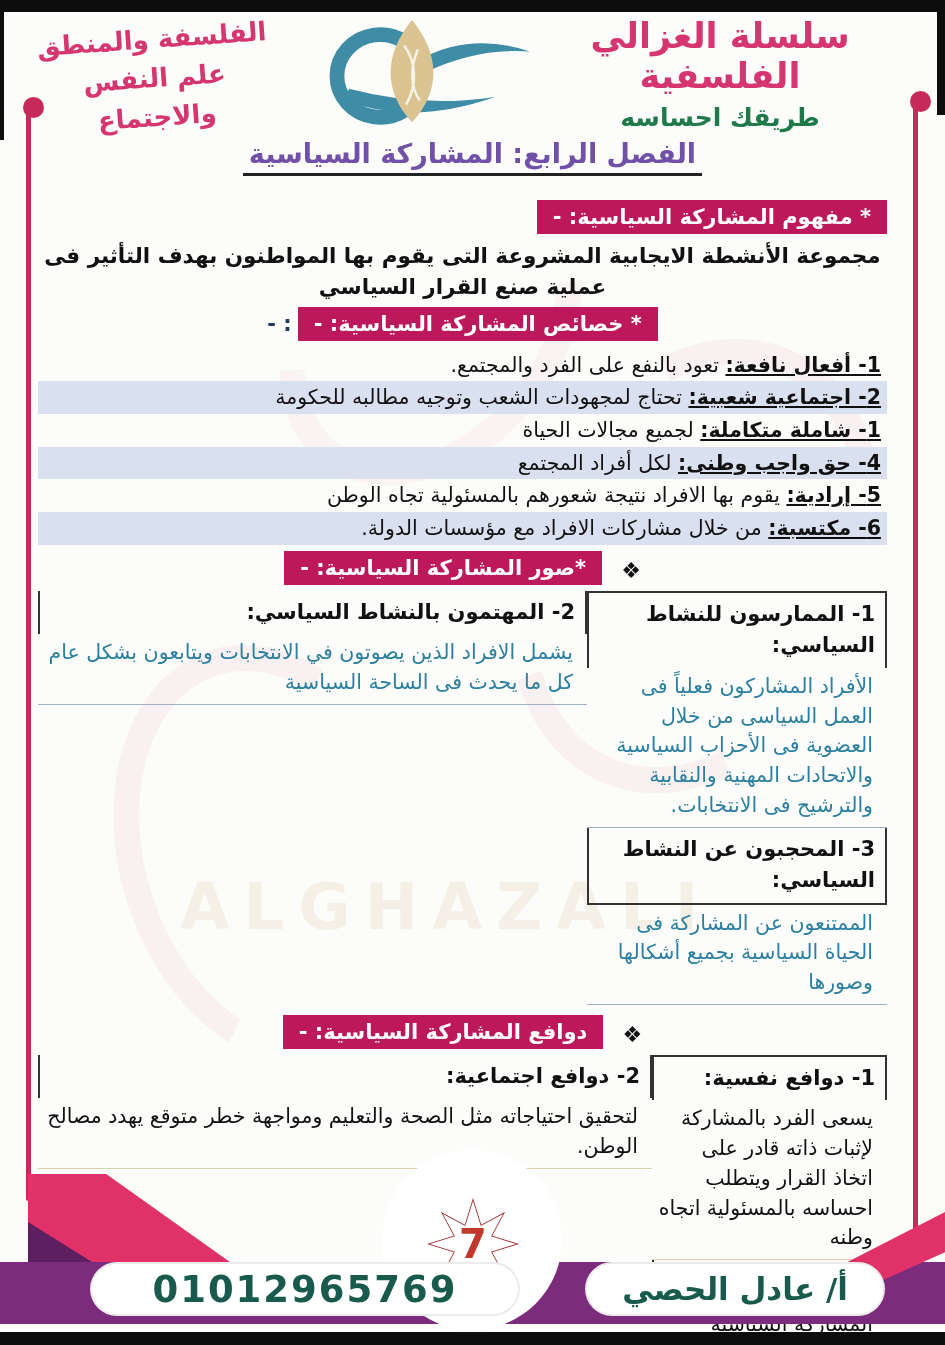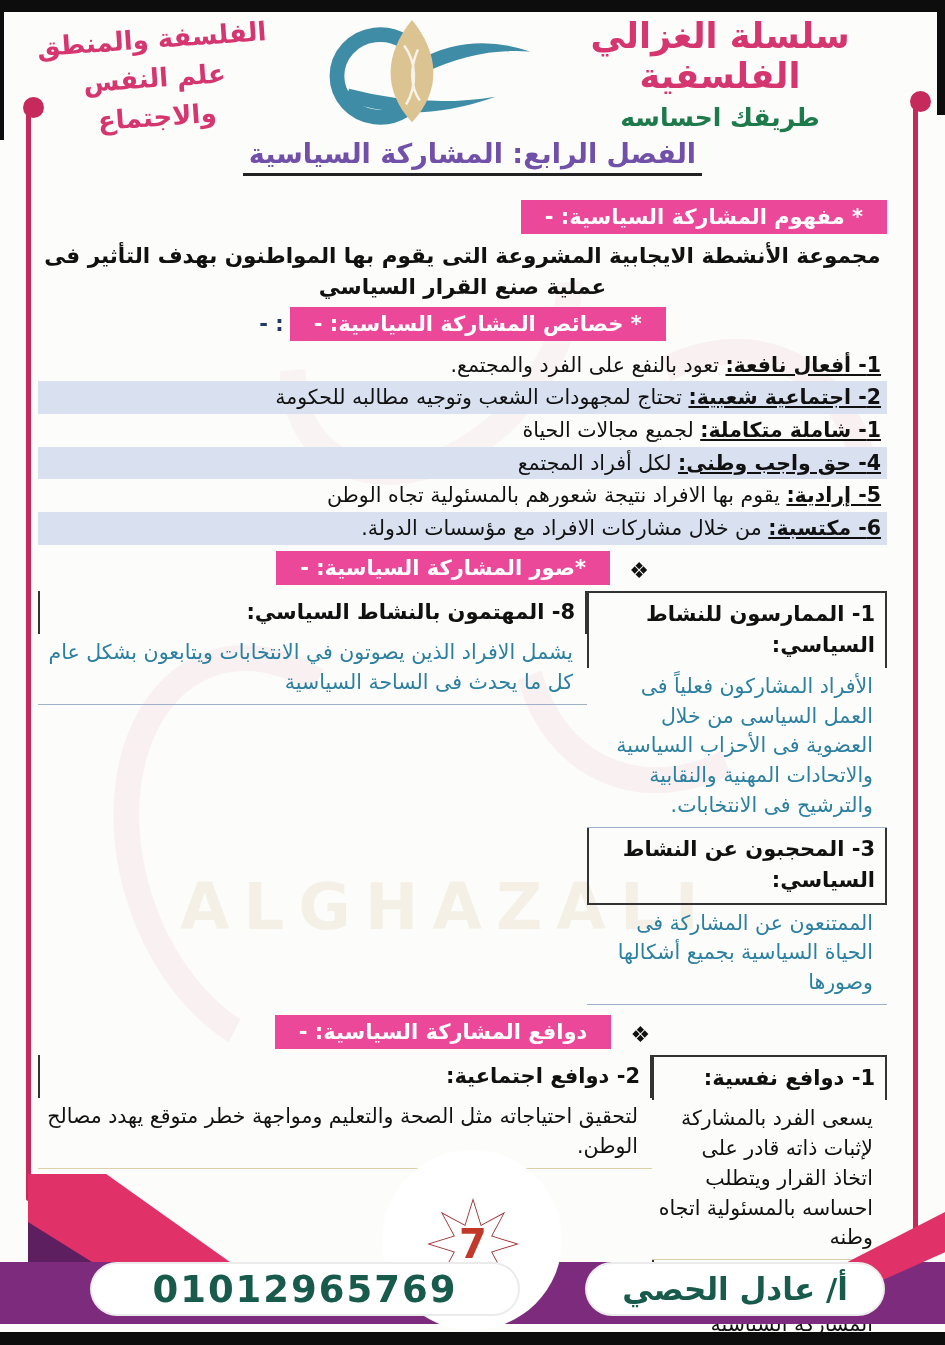--- a/index.html
+++ b/index.html
@@ -43,22 +43,22 @@
   .chapter-title{position:relative;z-index:3;text-align:center;margin-top:10px;}
   .chapter-title span{
     display:inline-block;color:#7050a8;font-size:27px;font-weight:bold;
     border-bottom:3px solid #222;padding:0 6px 4px;
   }
 
   
   .content{position:relative;z-index:3;padding:14px 58px 0 38px;}
 
   .badge{
-    display:inline-block;background:#ec4899;color:#fff;font-weight:bold;
-    font-size:21px;padding:4px 24px;line-height:1.25;
+    display:inline-block;background:#be185d;color:#fff;font-weight:bold;
+    font-size:21px;padding:4px 16px;line-height:1.25;
   }
   .badge-row{margin:10px 0 6px;}
   .badge-row.right{text-align:right;}
   .badge-row.center{text-align:center;}
   .diamond{font-size:22px;color:#111;vertical-align:middle;margin-left:14px;}
   .suffix{font-weight:bold;font-size:21px;color:#1f3864;margin-right:6px;}
 
   .definition{font-size:21.5px;font-weight:bold;color:#111;text-align:center;line-height:1.45;margin:6px 0 4px;}
 
   
@@ -174,21 +174,21 @@
     <div class="badge-row center" style="margin-top:6px;">
       <span class="diamond">❖</span>
       <span class="badge">*صور المشاركة السياسية: -</span>
     </div>
     <div class="tbl tbl-forms">
       <div class="trow row-first">
         <div class="lbl row-first" style="border-top:2px solid #333;">1- الممارسون للنشاط السياسي:</div>
         <div class="dsc">الأفراد المشاركون فعلياً فى العمل السياسى من خلال العضوية فى الأحزاب السياسية والاتحادات المهنية والنقابية والترشيح فى الانتخابات.</div>
       </div>
       <div class="trow">
-        <div class="lbl">8- المهتمون بالنشاط السياسي:</div>
+        <div class="lbl">2- المهتمون بالنشاط السياسي:</div>
         <div class="dsc">يشمل الافراد الذين يصوتون في الانتخابات ويتابعون بشكل عام كل ما يحدث فى الساحة السياسية</div>
       </div>
       <div class="trow">
         <div class="lbl" style="border-bottom:2px solid #333;">3- المحجبون عن النشاط السياسي:</div>
         <div class="dsc">الممتنعون عن المشاركة فى الحياة السياسية بجميع أشكالها وصورها</div>
       </div>
     </div>
 
     <div class="badge-row center" style="margin-top:10px;">
       <span class="diamond">❖</span>

